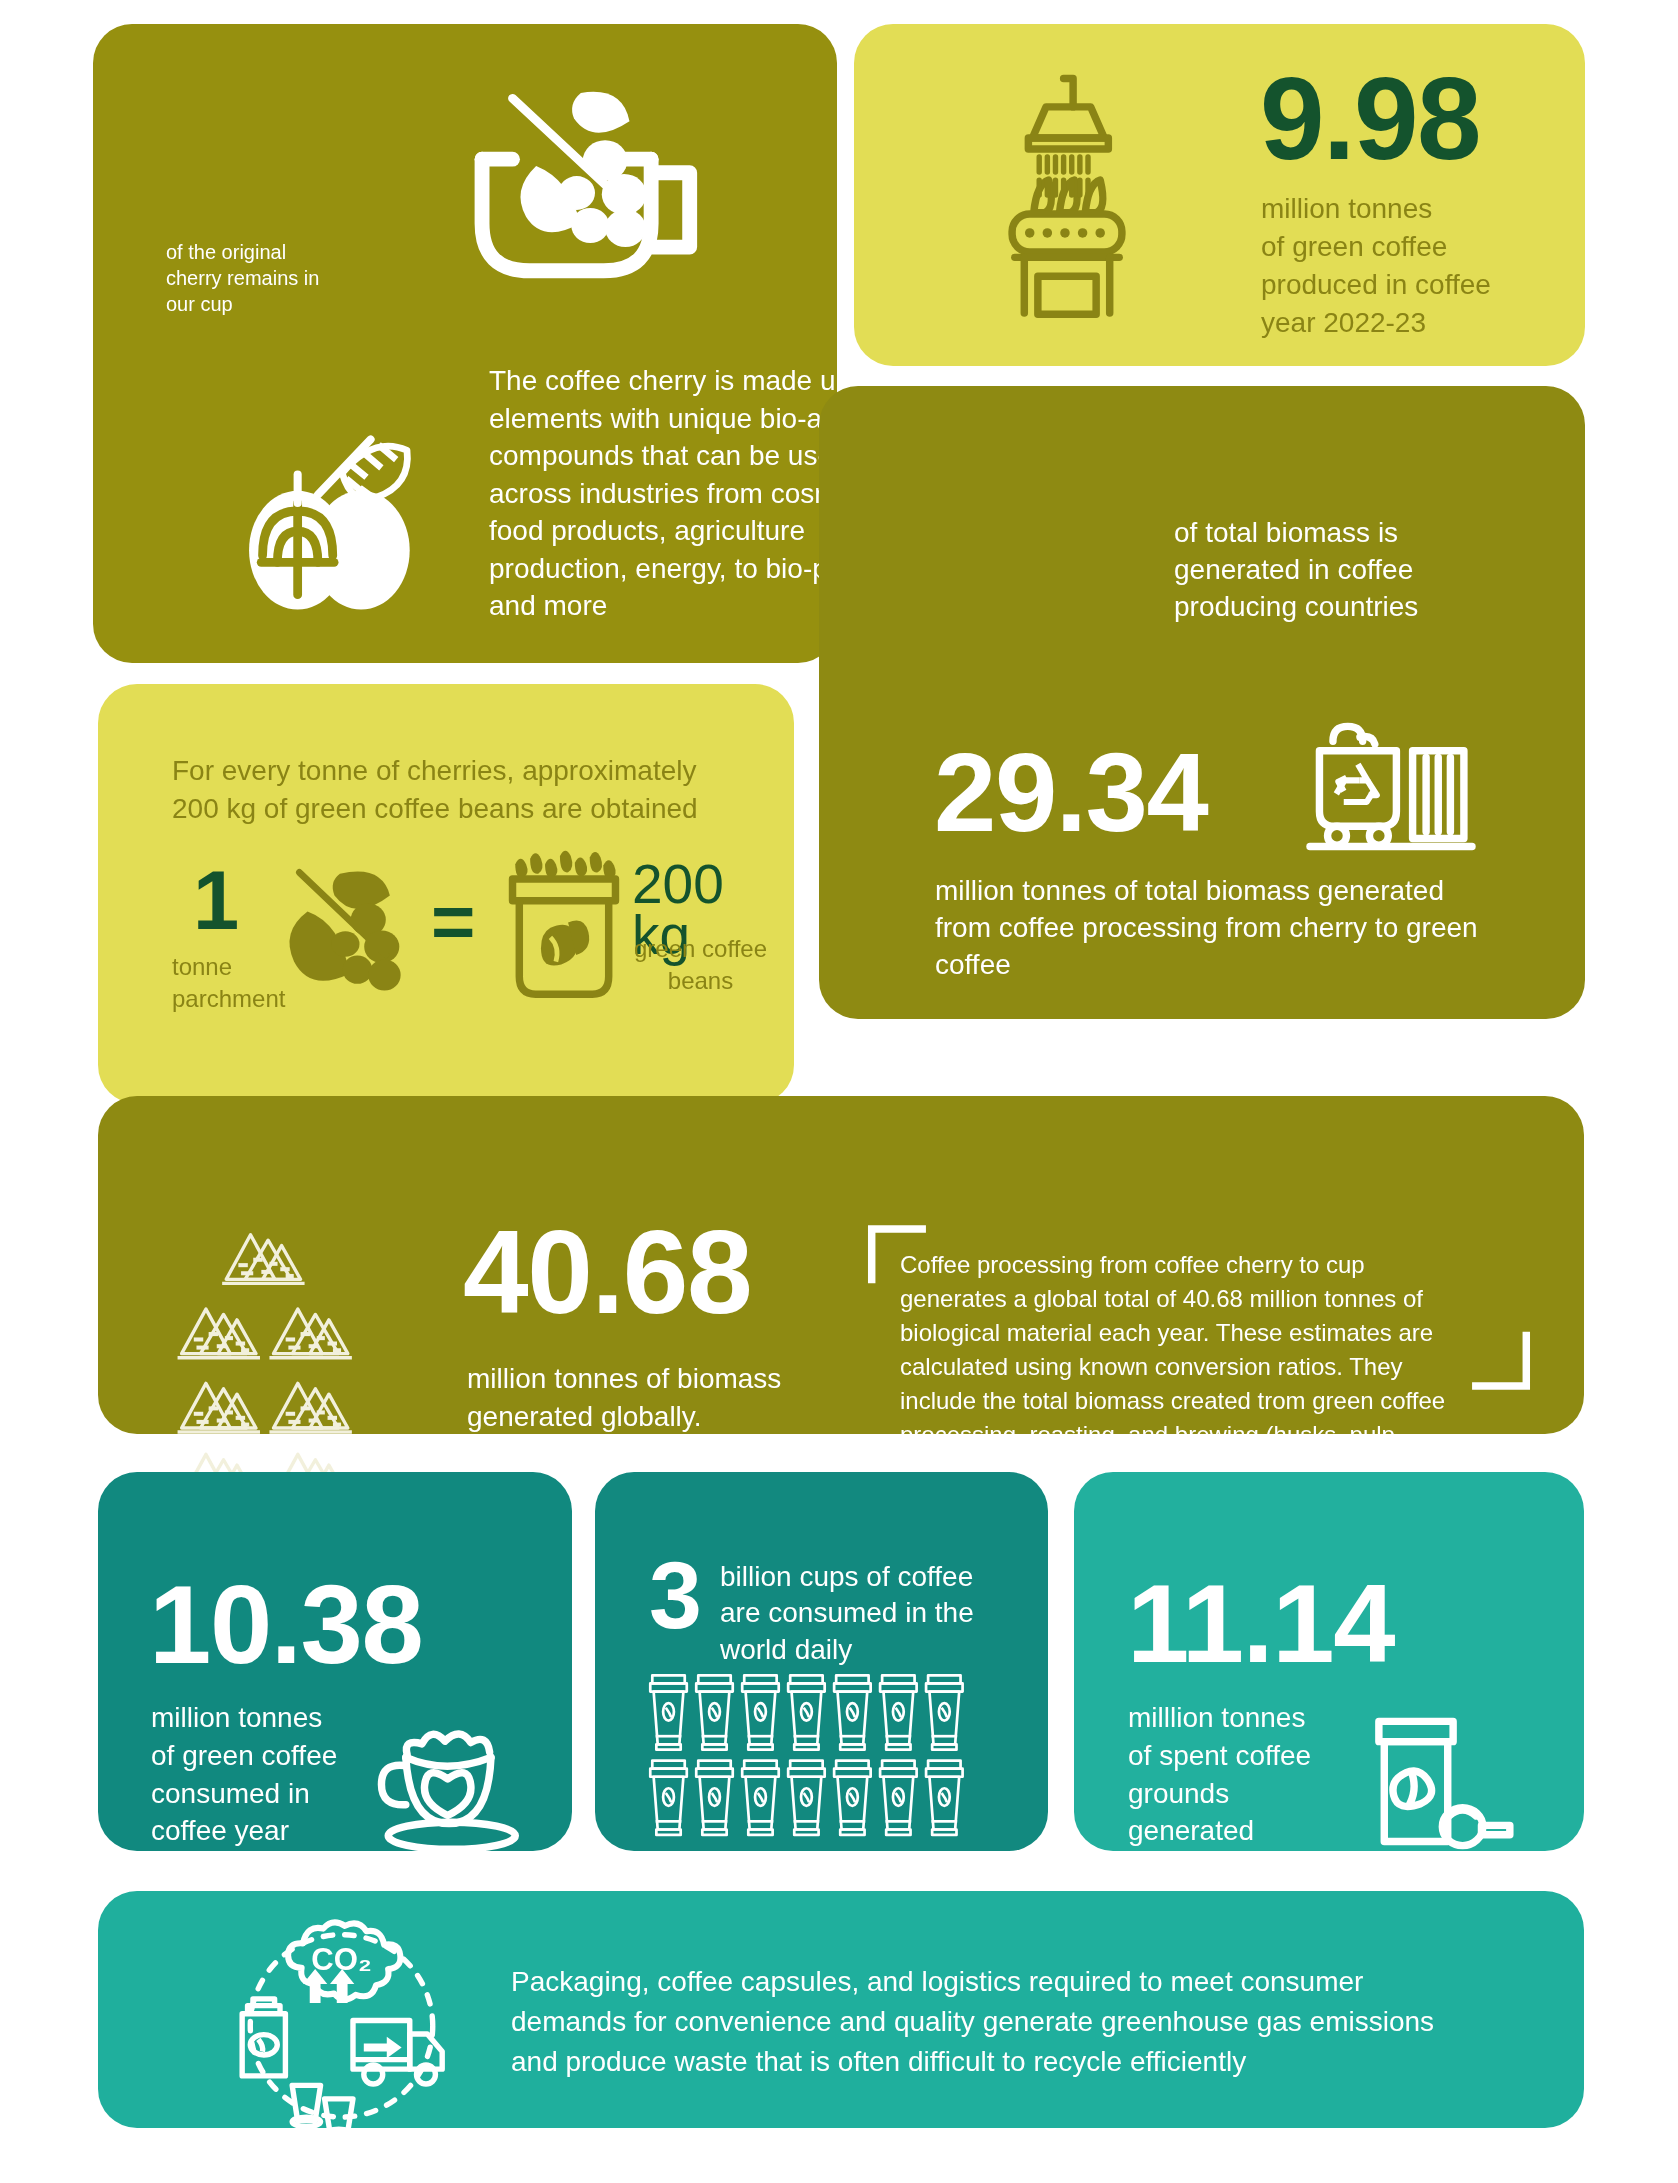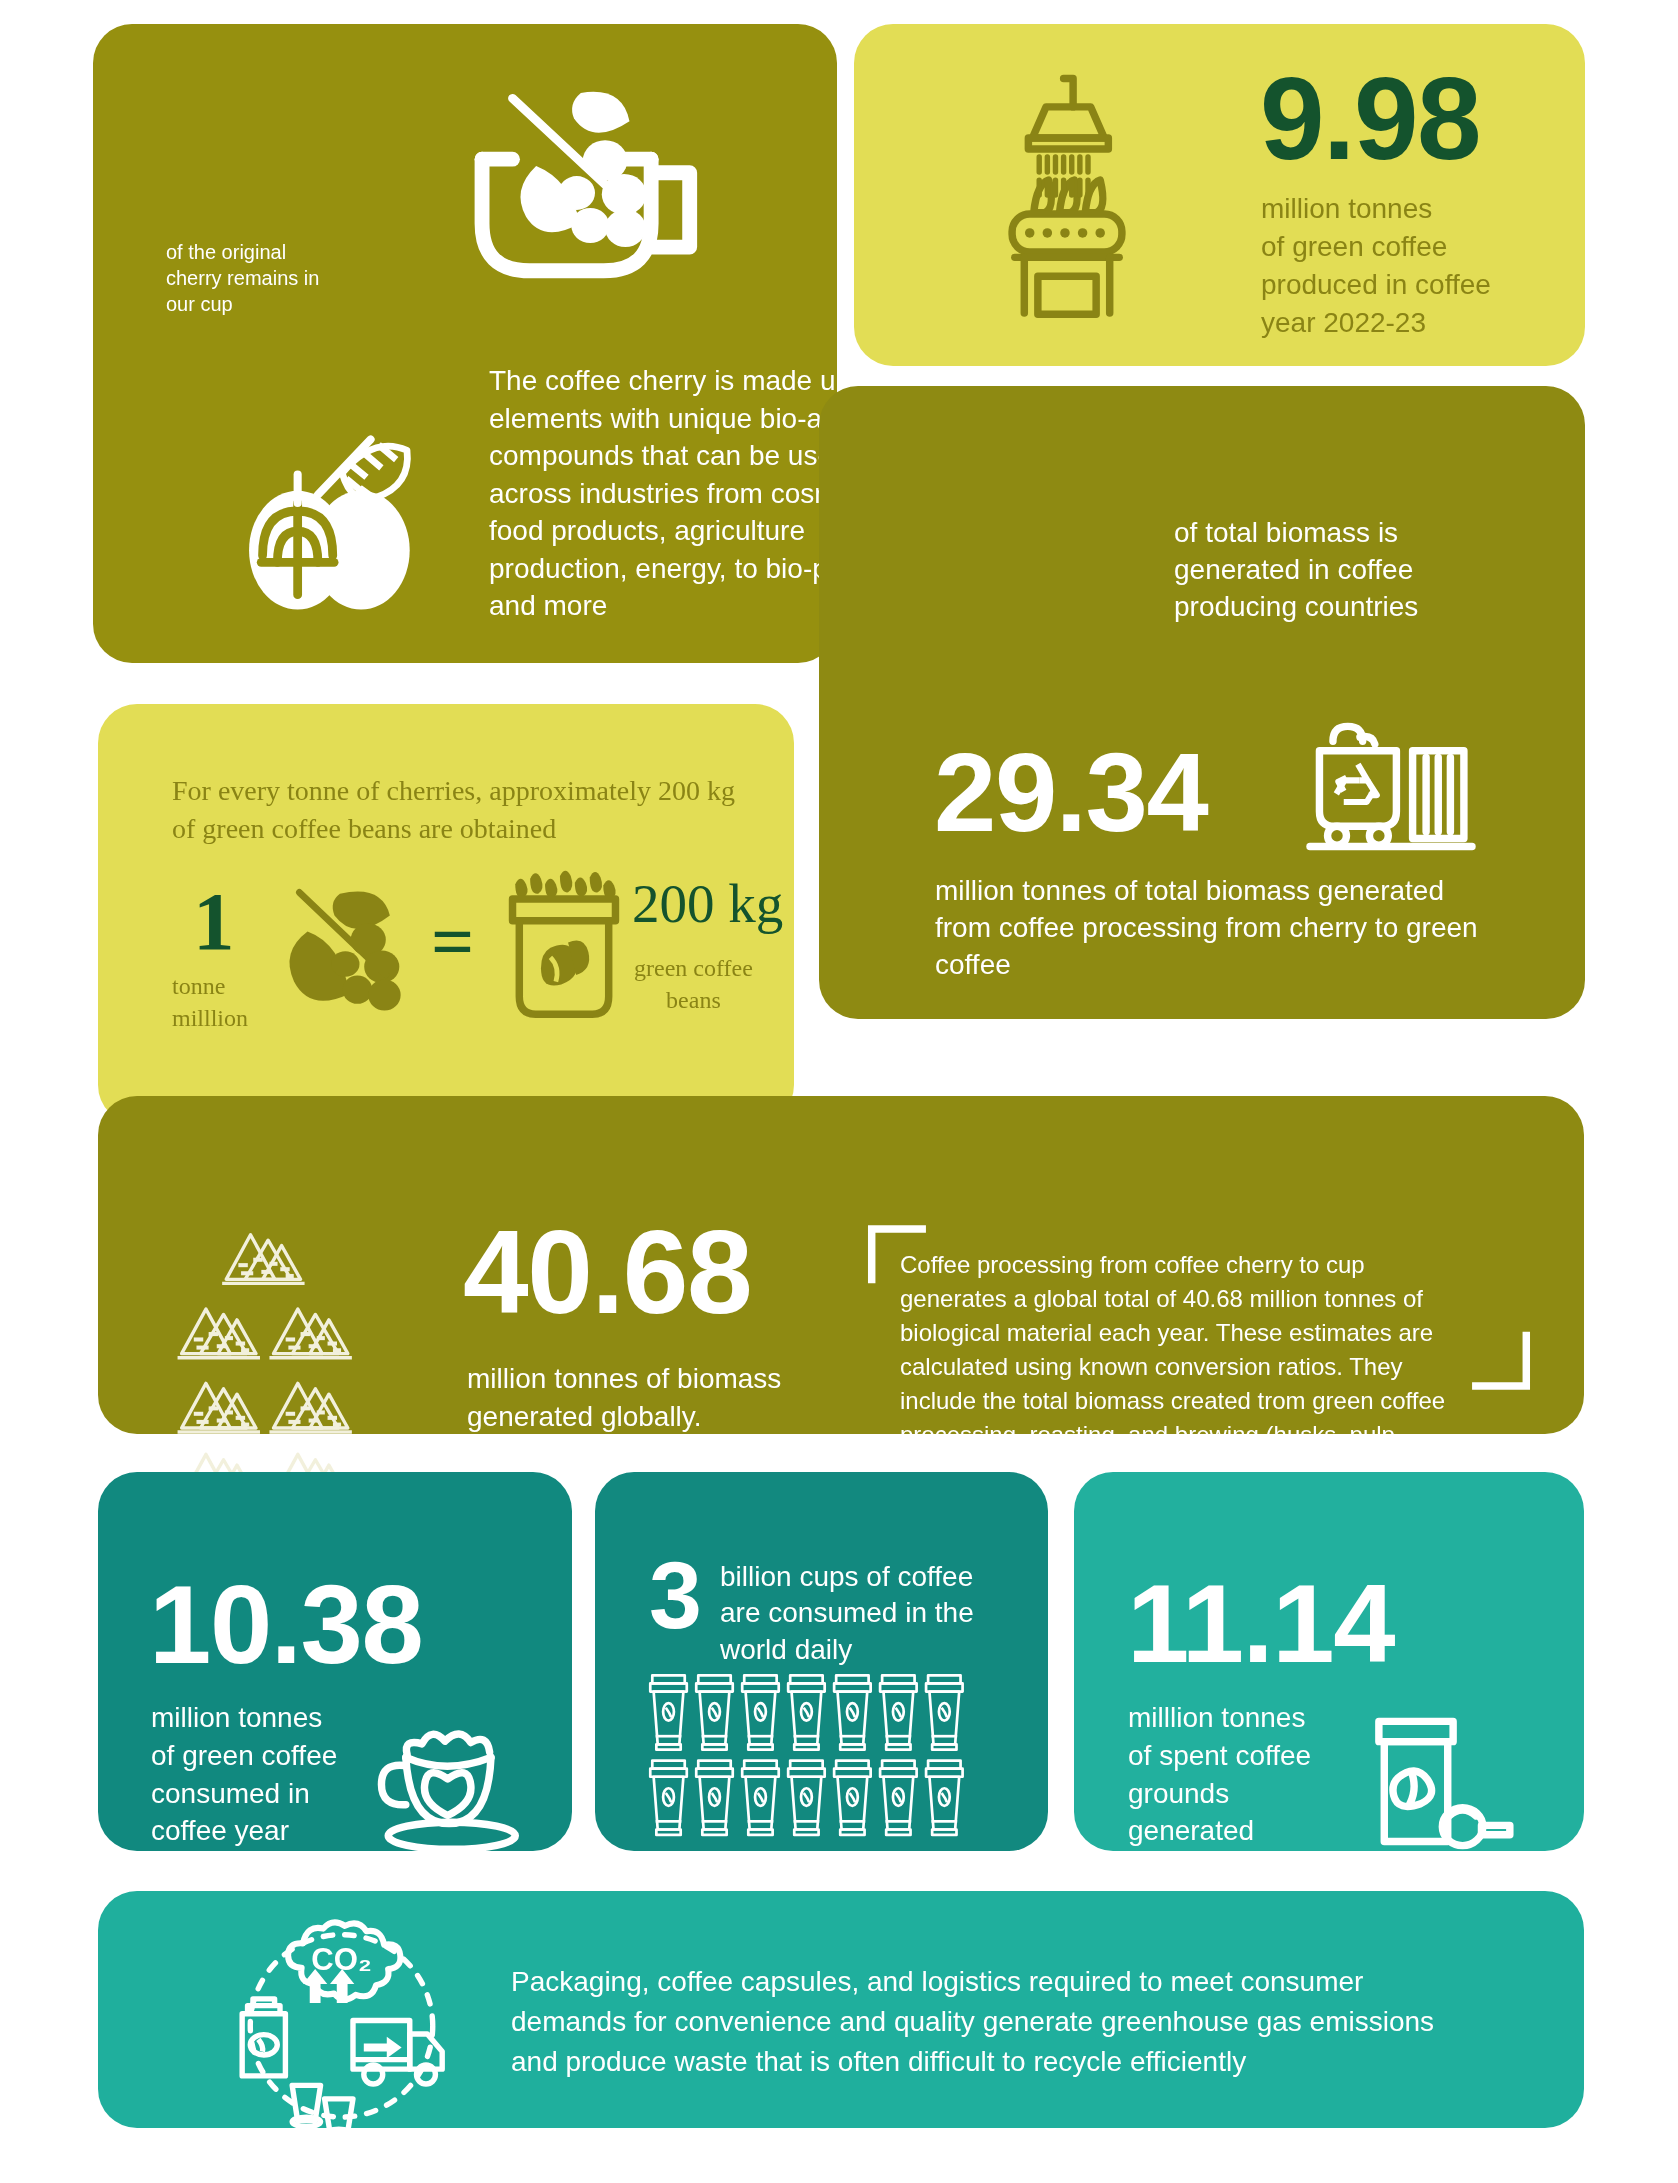--- a/index.html
+++ b/index.html
@@ -147,26 +147,26 @@
         <path d="M104 104 l-10 16 l-34 0"></path>
         <path d="M83 88 l-22 0 l-12 20"></path>
         <path d="M95 88 l14 22 l-12 0"></path>
       </g>
     </svg>
   </span>
 
   <div class="txt abs" style="left:116px;top:487px;width:548px;font-size:28px;line-height:1.32;">million tonnes of total biomass generated from coffee processing from cherry to green coffee</div>
 </div>
 
-<div class="card yellow" style="left:98px;top:704px;width:696px;height:420px;font-family:Liberation Serif, serif;">
+<div class="card yellow" style="left:98px;top:684px;width:696px;height:420px;">
   <div class="darktxt abs" style="left:74px;top:68px;width:568px;font-size:28px;line-height:1.36;">For every tonne of cherries, approximately 200 kg of green coffee beans are obtained</div>
 
   <div class="bigdark abs" style="left:95px;top:179px;font-size:83px;">1</div>
   <div class="darktxt abs" style="left:74px;top:267px;font-size:24px;white-space:pre-line;line-height:1.32;">tonne
-milllion</div>
+parchment</div>
 
   <span class="abs" style="left:189px;top:179px;">
     <svg width="122" height="135" viewBox="0 0 180 200">
       <g fill="#8a8415">
         <path d="M30 72 q50 18 62 92 q-58 28 -82 -18 q-20 -44 20 -74 z"></path>
         <path d="M78 16 q62 -14 74 32 q-52 40 -82 0 q-8 -20 8 -32 z"></path>
         <ellipse cx="120" cy="84" rx="26" ry="24"></ellipse>
         <ellipse cx="86" cy="120" rx="21" ry="19"></ellipse>
         <ellipse cx="140" cy="124" rx="26" ry="24"></ellipse>
         <ellipse cx="104" cy="158" rx="22" ry="21"></ellipse>

